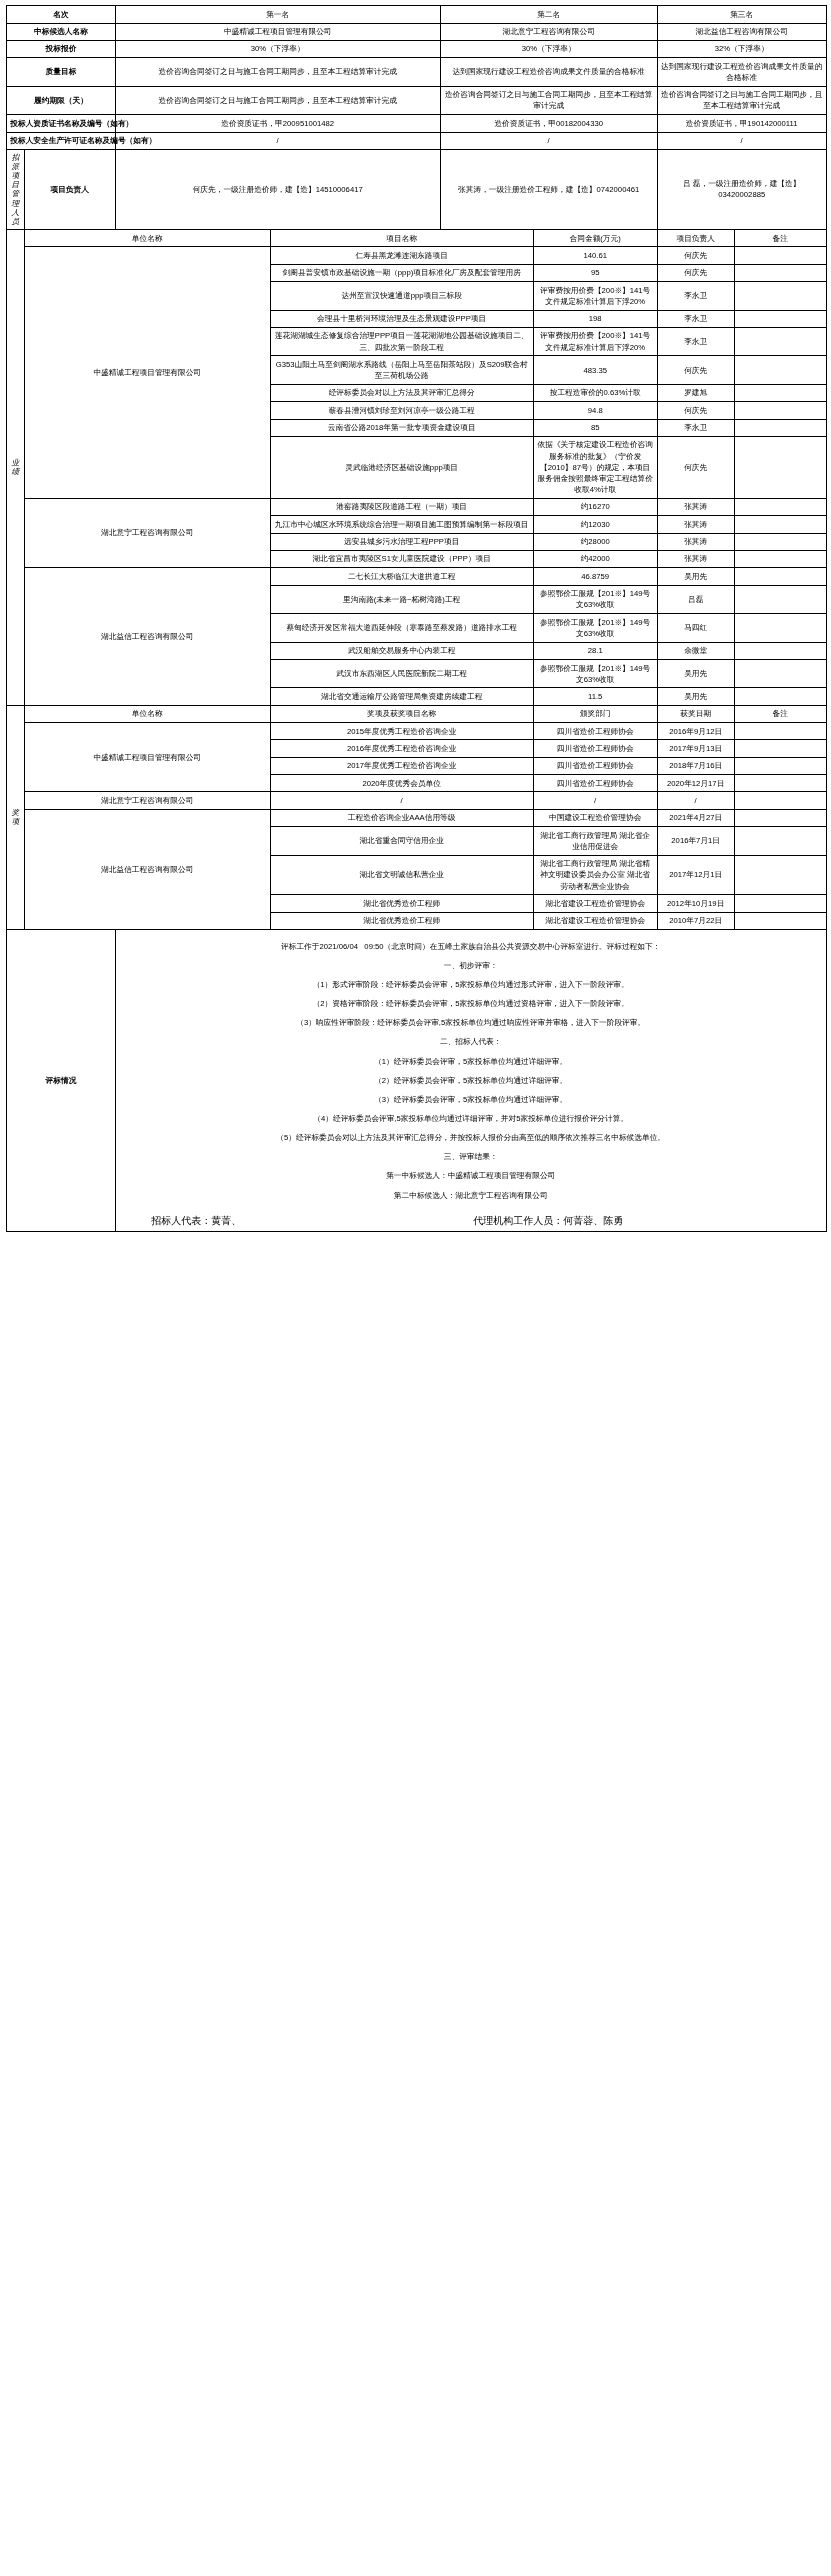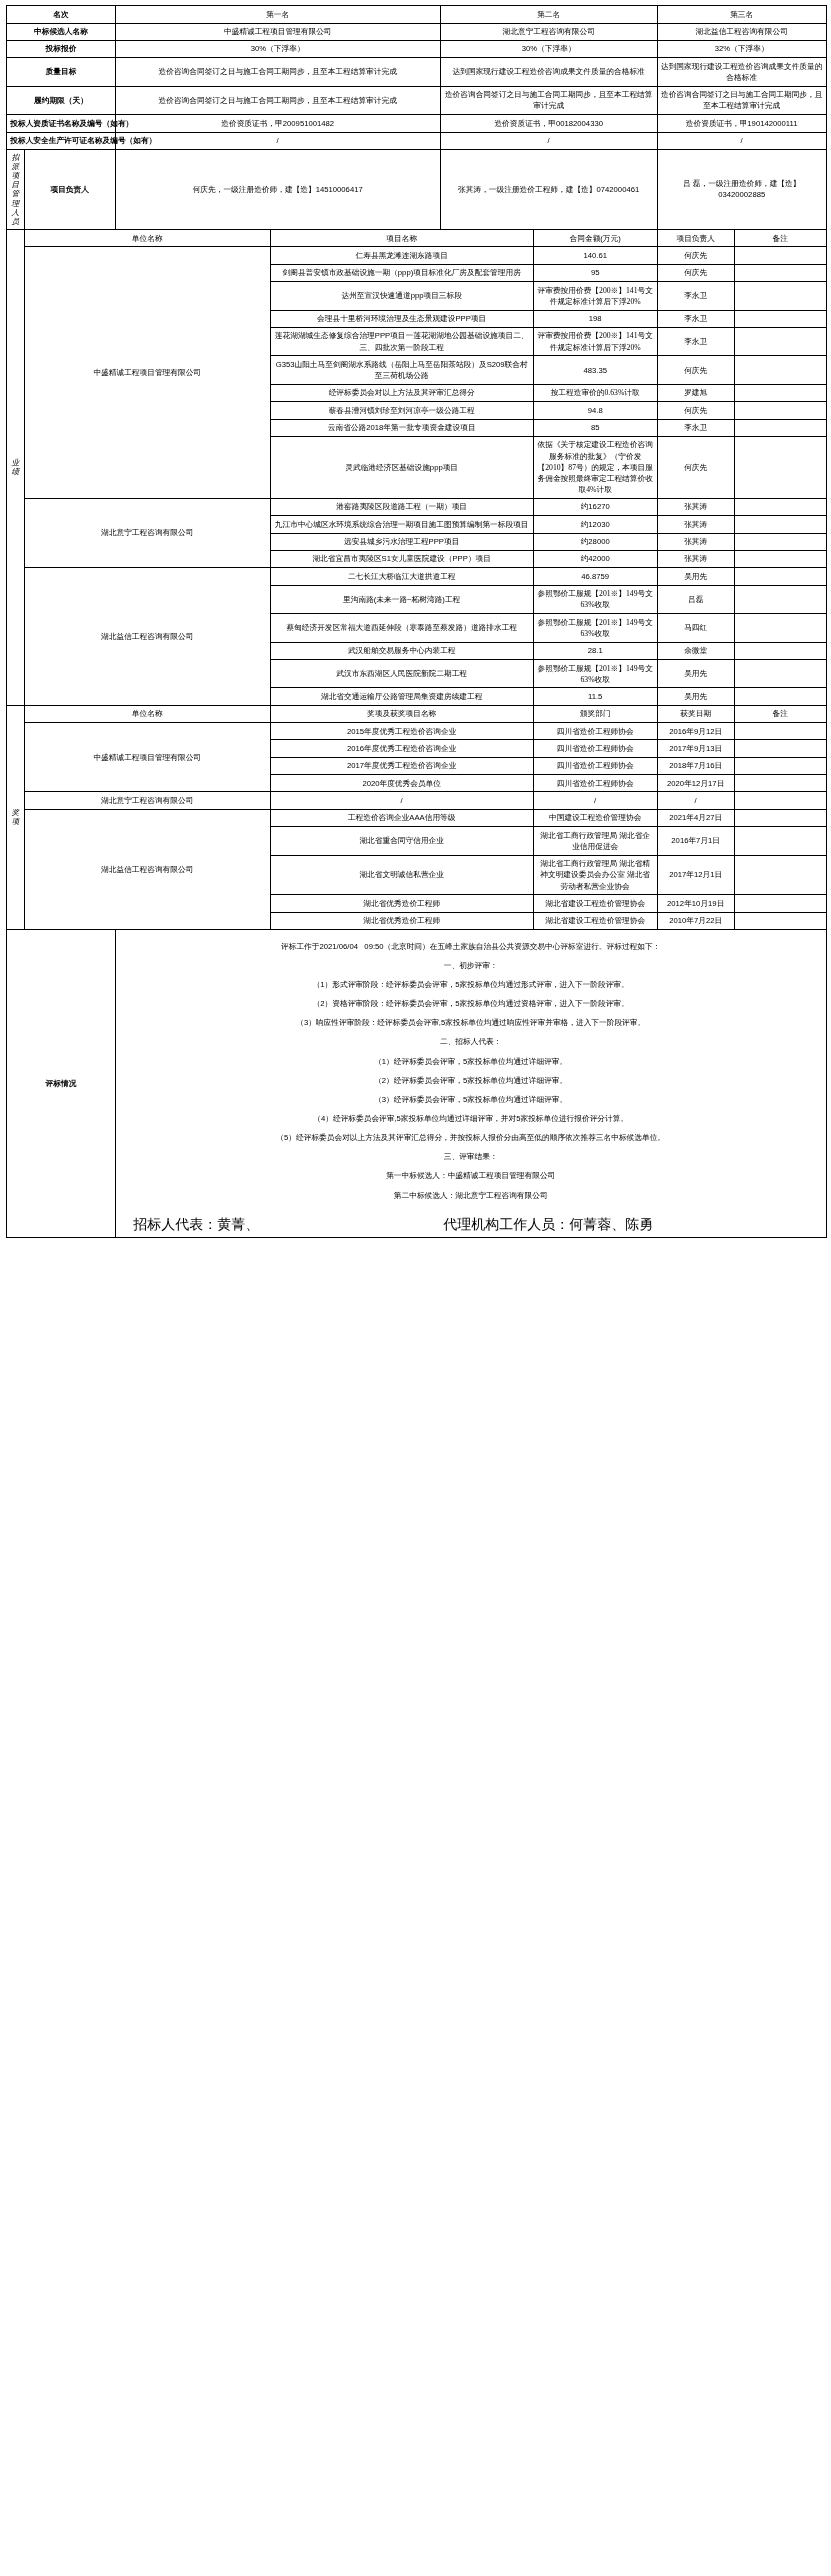--- a/index.html
+++ b/index.html
@@ -43,35 +43,35 @@
     padding: 2.1px 1px;
   }
   .vlabel span {
     display: block;
     width: 9.3px;
     margin: 0 auto;
     line-height: 1.2;
     word-break: break-all;
     font-style: italic;
   }
-  .small { font-size: 7.2px; font-family: Liberation Serif, serif; }
+  .small { font-size: 7.2px; }
   .eval-cell {
     text-align: left;
     padding: 5.2px 7.2px 7.2px 7.2px;
     font-size: 7.7px;
     line-height: 1.85;
   }
   .eval-cell p {
     margin: 8px;
     white-space: pre-wrap;
   }
   .sign-row {
     display: flex;
     margin-top: 13.4px;
-    font-size: 14px;
+    font-size: 10px;
   }
   .sign-row .s1 { width: 155px; }
   .sign-row .s3 { flex: 1; }
   .sub-head td {
     font-weight: normal;
   }
 </style>
 </head>
 <body>
 

